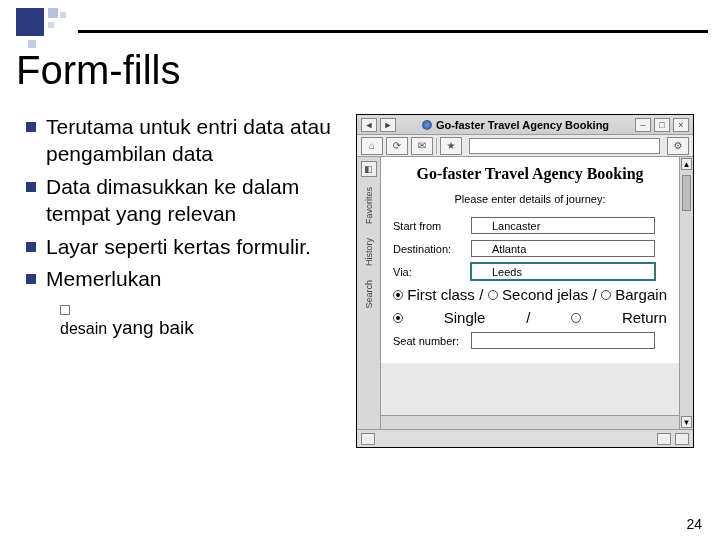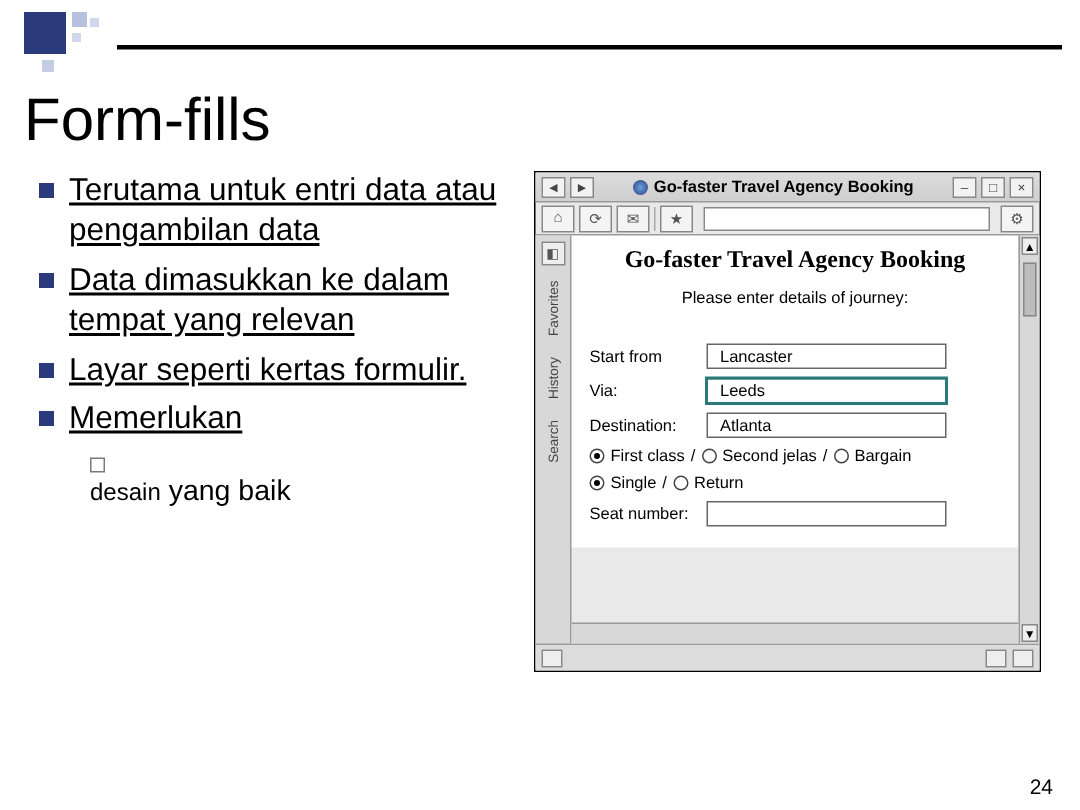--- a/index.html
+++ b/index.html
@@ -15,29 +15,29 @@
   }
   .topdeco .big { position:absolute; left:0; top:0; width:28px; height:28px; background:#2a3a7a; }
   .topdeco .s1  { position:absolute; left:32px; top:0; width:10px; height:10px; background:#b8c0e0; }
   .topdeco .s2  { position:absolute; left:44px; top:4px; width:6px; height:6px; background:#d0d6ec; }
   .topdeco .s3  { position:absolute; left:32px; top:14px; width:6px; height:6px; background:#d0d6ec; }
   .topdeco .s4  { position:absolute; left:12px; top:32px; width:8px; height:8px; background:#c4cbe4; }
   .rule {
     position:absolute; left:78px; top:30px; right:12px; height:3px; background:#000;
   }
   .title {
-    position:absolute; left:16px; top:58px;
+    position:absolute; left:16px; top:48px;
     font-size:40px; font-weight:400;
   }
   .content {
     position:absolute; left:26px; top:114px; right:10px; bottom:30px;
     display:flex; gap:10px;
   }
   .left { width: 320px; }
-  ul.bullets { list-style:none;text-decoration:underline; }
+  ul.bullets { list-style:none; }
   ul.bullets > li { display:flex; align-items:flex-start; margin-bottom:6px; }
   .sq { width:10px; height:10px; background:#2a3a7a; margin-top:8px; margin-right:10px; flex:0 0 auto; }
   .bt { font-size:21px; line-height:1.28; }
   ul.sub { list-style:none; margin-left:34px; margin-top:4px; }
   ul.sub > li { display:flex; align-items:flex-start; margin-bottom:4px;flex-direction:column; }
   .osq { width:10px; height:10px; border:1.5px solid #7a7a7a; margin-top:6px; margin-right:8px; flex:0 0 auto; }
   .st { font-size:19px; line-height:1.35; }
   .st .lead { font-size:16px; }
 
   .right { flex:1; }
@@ -59,26 +59,26 @@
   }
   .tool { width:22px; height:18px; border:1px solid #888; background:#f4f4f4; display:flex; align-items:center; justify-content:center; font-size:10px; color:#555; }
   .tool.sep { width:1px; border:none; background:#aaa; height:16px; }
   .addr { flex:1; height:16px; border:1px solid #888; background:#fff; margin:0 4px; }
   .body { flex:1; display:flex; }
   .sidebar { width:24px; background:#d8d8d8; border-right:1px solid #9a9a9a; display:flex; flex-direction:column; align-items:center; gap:6px; padding:4px 0; }
   .side-ico { width:16px; height:16px; border:1px solid #888; background:#eee; display:flex; align-items:center; justify-content:center; font-size:9px; color:#555; }
   .side-label { writing-mode:vertical-rl; transform:rotate(180deg); font-size:9px; color:#444; padding:4px 0; }
   .page { flex:1; background:#fff; padding:8px 12px; position:relative; overflow:hidden; }
   .page h2 { font-family:"Times New Roman",serif; font-size:16px; text-align:center; margin-bottom:10px; }
-  .page .prompt { font-size:11px; text-align:center; margin-bottom:24px; }
+  .page .prompt { font-size:11px; text-align:center; margin-bottom:12px; }
   .form-row { display:flex; align-items:center; margin:6px 0; gap:4px; }
   .form-row label { width:74px; font-size:11px; }
-  .form-row input[type=text] { flex:0 0 120px; height:17px; border:1px solid #666; background:#fff; font-size:11px; padding:0 8px; }
+  .form-row input[type=text] { flex:0 0 120px; height:17px; border:1px solid #666; background:#fff; font-size:11px; padding:0 20px; }
   .form-row.focus input[type=text] { outline:2px solid #2a7a7a; outline-offset:-1px; }
-  .radios { font-size:11px; display:flex; align-items:center; gap:4px; margin:6px 0 2px 0; }
+  .radios { font-size:15px; display:flex; align-items:center; gap:4px; margin:6px 0 2px 0;justify-content:space-between; }
   .radio { width:10px; height:10px; border:1px solid #444; border-radius:50%; display:inline-block; position:relative; background:#fff; }
   .radio.sel::after { content:""; position:absolute; left:2px; top:2px; width:4px; height:4px; background:#000; border-radius:50%; }
   .statusbar { height:18px; border-top:1px solid #9a9a9a; display:flex; align-items:center; padding:0 4px; gap:4px; background:#dcdcdc; }
   .sb-ico { width:14px; height:12px; border:1px solid #888; background:#eee; }
   .sb-fill { flex:1; }
   .scroll-r { position:absolute; right:0; top:0; bottom:0; width:14px; background:#d8d8d8; border-left:1px solid #9a9a9a; }
   .scroll-b { position:absolute; left:0; right:14px; bottom:0; height:14px; background:#d8d8d8; border-top:1px solid #9a9a9a; }
   .scroll-r .thumb { position:absolute; top:18px; left:2px; right:2px; height:36px; background:#bdbdbd; border:1px solid #888; }
   .scroll-r .arrow { position:absolute; left:1px; right:1px; height:12px; background:#eee; border:1px solid #888; display:flex; align-items:center; justify-content:center; font-size:8px; }
   .scroll-r .arrow.up{ top:1px; } .scroll-r .arrow.dn{ bottom:1px; }
@@ -164,27 +164,27 @@
         <div class="pagewrap">
           <div class="pageinner">
             <div class="page">
               <h2>Go-faster Travel Agency Booking</h2>
               <div class="prompt">Please enter details of journey:</div>
 
               <div class="form-row">
                 <label>Start from</label>
                 <input type="text" value="Lancaster" style="">
               </div>
+              <div class="form-row">
+                <label>Destination:</label>
+                <input type="text" value="Atlanta" style="">
+              </div>
               <div class="form-row focus">
                 <label>Via:</label>
                 <input type="text" value="Leeds" style="">
-              </div>
-              <div class="form-row">
-                <label>Destination:</label>
-                <input type="text" value="Atlanta" style="">
               </div>
 
               <div class="radios">
                 <span class="radio sel"></span>
                 <span>First class</span>
                 <span>/</span>
                 <span class="radio"></span>
                 <span>Second jelas</span>
                 <span>/</span>
                 <span class="radio"></span>

